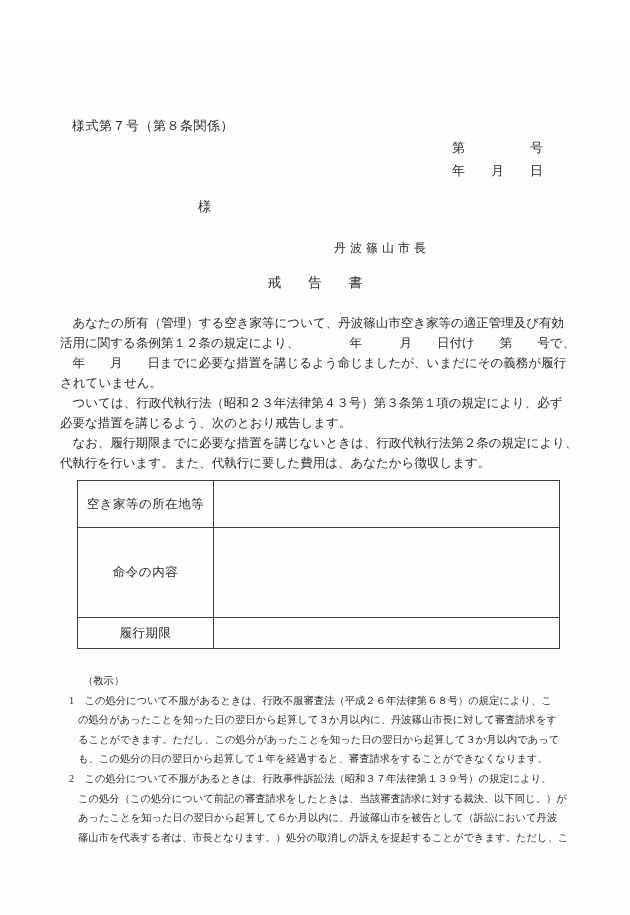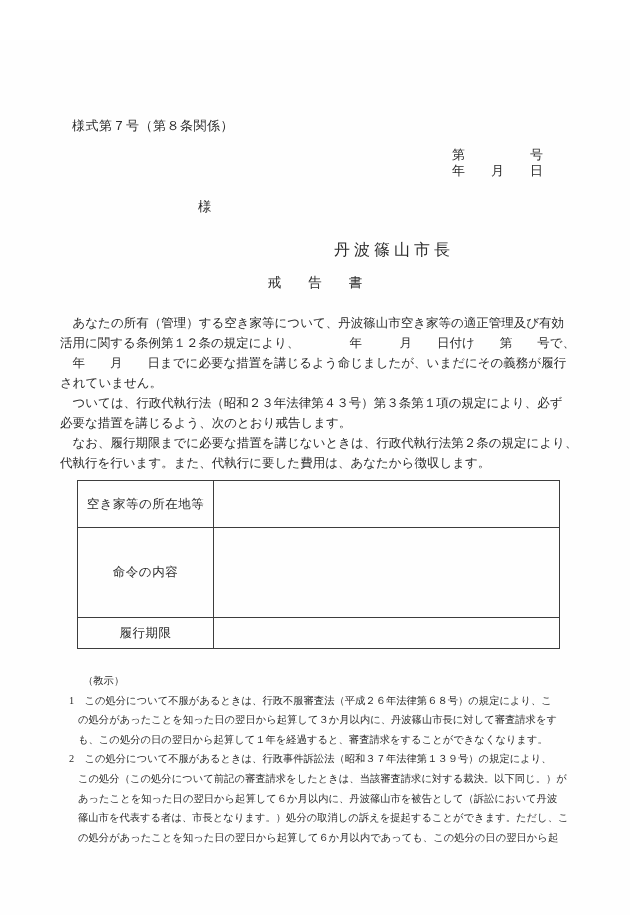--- a/index.html
+++ b/index.html
@@ -15,24 +15,24 @@
   }
   .abs { position: absolute; }
   .form-number {
     left: 72px; top: 77px;
     font-size: 13px; letter-spacing: 0.5px; white-space: nowrap;
   }
   .doc-number, .date-line {
     left: 0; width: 543px;
     text-align: right; font-size: 13px; white-space: pre;
   }
-  .doc-number { top: 106px; }
+  .doc-number { top: 99px; }
   .date-line  { top: 122px; }
   .addressee { left: 198px; top: 158px; font-size: 13.5px; }
-  .sender { left: 334px; top: 200px; font-size: 16px; letter-spacing: 4px; white-space: nowrap; }
+  .sender { left: 334px; top: 200px; font-size: 12px; letter-spacing: 4px; white-space: nowrap; }
   .doc-title {
     left: 0; top: 234px; width: 630px;
     text-align: center; font-size: 13.5px; white-space: pre;
   }
   .body-text {
     left: 60px; top: 273px; width: 520px;
     font-size: 12.5px; line-height: 20px;
   }
   .body-text .line { white-space: pre; }
   .info-table {
@@ -103,24 +103,24 @@
         <td class="value-cell"></td>
       </tr>
     </tbody>
   </table>
 
   <div class="abs notice">
     <div class="heading">（教示）</div>
     <div class="kyoji-item">
         <div class="line">1　この処分について不服があるときは、行政不服審査法（平成２６年法律第６８号）の規定により、こ</div>
         <div class="line">の処分があったことを知った日の翌日から起算して３か月以内に、丹波篠山市長に対して審査請求をす</div>
+        <div class="line">ることができます。ただし、この処分があったことを知った日の翌日から起算して３か月以内であって</div>
         <div class="line">も、この処分の日の翌日から起算して１年を経過すると、審査請求をすることができなくなります。</div>
       </div>
     <div class="kyoji-item">
         <div class="line">2　この処分について不服があるときは、行政事件訴訟法（昭和３７年法律第１３９号）の規定により、</div>
         <div class="line">この処分（この処分について前記の審査請求をしたときは、当該審査請求に対する裁決。以下同じ。）が</div>
         <div class="line">あったことを知った日の翌日から起算して６か月以内に、丹波篠山市を被告として（訴訟において丹波</div>
         <div class="line">篠山市を代表する者は、市長となります。）処分の取消しの訴えを提起することができます。ただし、こ</div>
-        <div class="line">の処分があったことを知った日の翌日から起算して６か月以内であっても、この処分の日の翌日から起</div>
       </div>
   </div>
 
 </div>
 
 </body></html>

